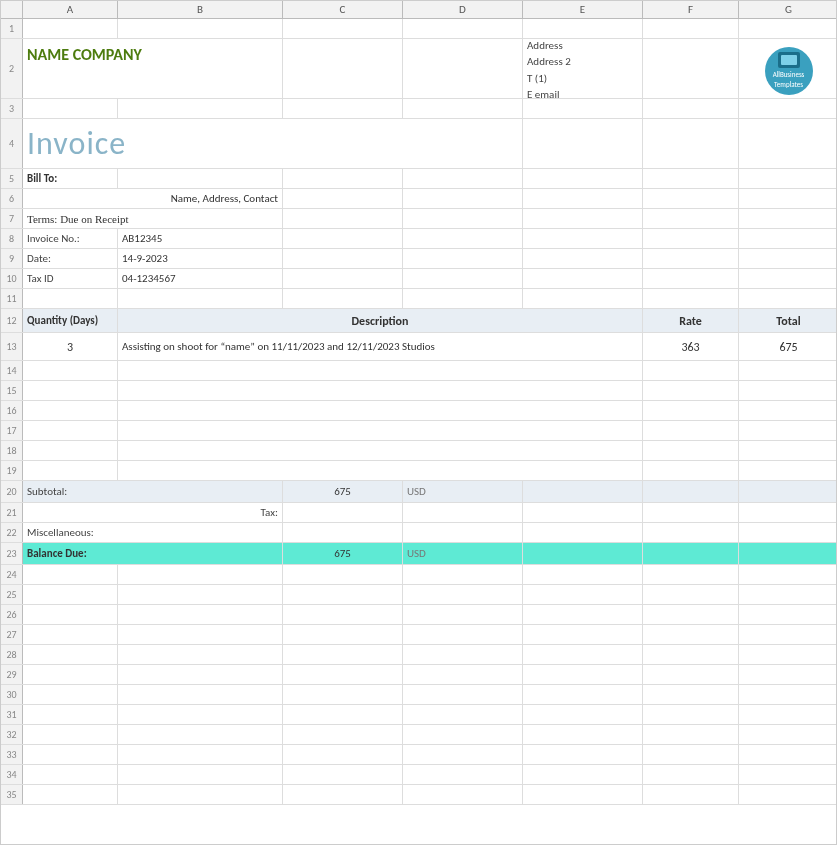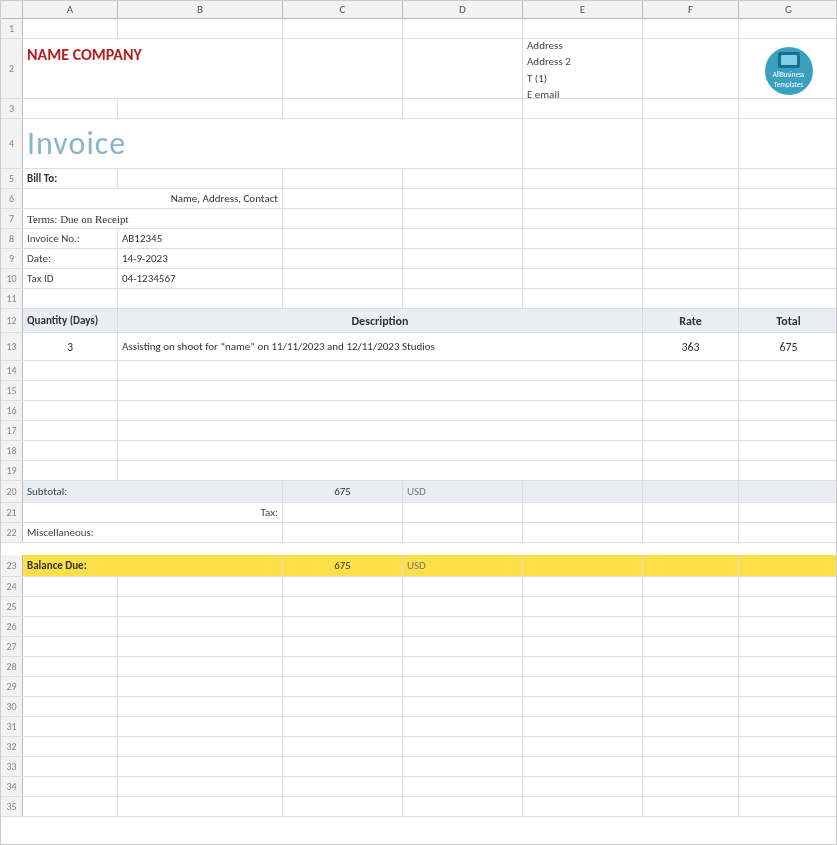--- a/index.html
+++ b/index.html
@@ -99,28 +99,28 @@
     .row-13 { height: 28px; }
     .row-14 { height: 20px; }
     .row-15 { height: 20px; }
     .row-16 { height: 20px; }
     .row-17 { height: 20px; }
     .row-18 { height: 20px; }
     .row-19 { height: 20px; }
     .row-20 { height: 22px; background: #e8eef4; }
     .row-21 { height: 20px; }
     .row-22 { height: 20px; }
-    .row-23 { height: 22px; background: #fde047; margin-top: 12px; }
+    .row-23 { height: 22px; background: #5eead4; }
     .row-default { height: 18px; }
 
     
     .company-name {
       font-size: 16px;
       font-weight: 600;
-      color: #b91c1c;
+      color: #4d7c0f;
     }
     .invoice-title {
       font-size: 32px;
       color: #8ab4c8;
       font-weight: 300;
       letter-spacing: 1px;
     }
     .address-block {
       font-size: 11px;
       color: #444;

